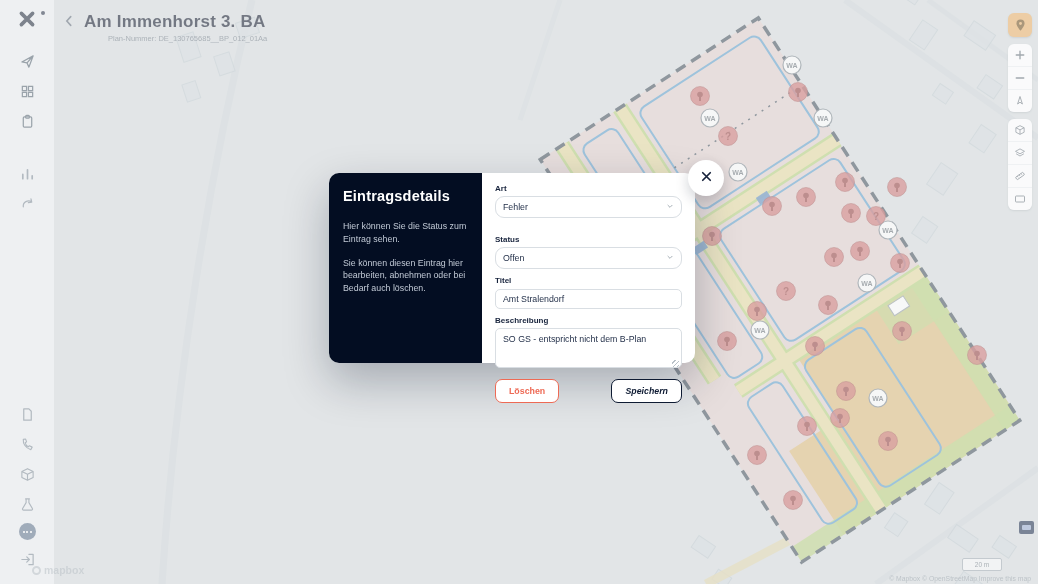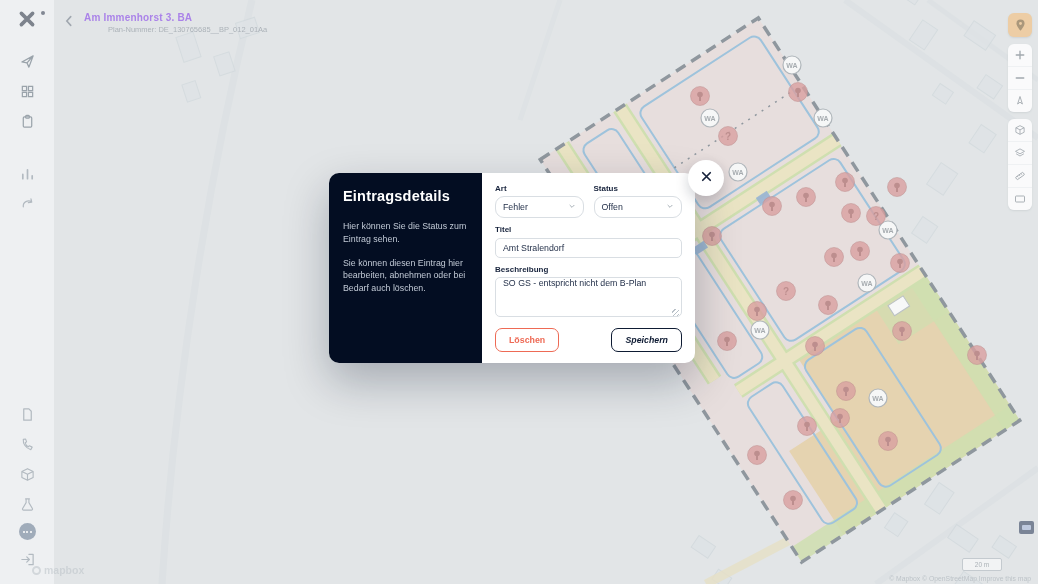--- a/index.html
+++ b/index.html
@@ -17,21 +17,21 @@
     color:#51616e;margin:2px 0;border-radius:6px;}
   .side-btn.muted{color:#7b8894;}
   .side-gap{height:22px;}
   .side-spacer{flex:1;}
   .avatar{width:17px;height:17px;border-radius:50%;background:#5c7089;display:flex;
     align-items:center;justify-content:center;gap:1.5px;margin:4px 0;}
   .avatar i{width:2px;height:2px;border-radius:50%;background:#fff;display:block;}
 
   .plan-header{position:absolute;left:62px;top:12px;z-index:2;display:flex;align-items:flex-start;gap:8px;}
   .back-btn{color:#5d6876;margin-top:2px;}
-  .plan-header h1{margin:0;font-size:10px;font-weight:bold;color:#6d28d9;letter-spacing:.2px;}
+  .plan-header h1{margin:0;font-size:17px;font-weight:bold;color:#0f172a;letter-spacing:.2px;}
   .plan-header p{margin:2px 0 0 0;font-size:7.5px;color:#6f7a85;padding-left:24px;}
 
   .right-toolbar{position:absolute;right:6px;top:13px;z-index:2;width:24px;
     display:flex;flex-direction:column;align-items:center;}
   .tool-btn{width:24px;height:22px;background:#f6f7f8;display:flex;align-items:center;
     justify-content:center;color:#5f6a74;border-bottom:1px solid #e3e7ea;}
   .tool-group{border-radius:6px;overflow:hidden;box-shadow:0 1px 2px rgba(40,50,60,.18);margin-bottom:7px;}
   .tool-group .tool-btn:last-child{border-bottom:none;}
   .tool-active{width:24px;height:24px;border-radius:6px;background:#e0a964;color:#6d4c1c;
     display:flex;align-items:center;justify-content:center;margin-bottom:7px;box-shadow:0 1px 2px rgba(40,50,60,.2);}
@@ -52,31 +52,31 @@
   .dim{position:absolute;inset:0;background:rgba(255,255,255,.42);z-index:5;}
 
   
   .modal{position:absolute;left:329px;top:173px;width:366px;height:190px;z-index:10;
     background:#fff;border-radius:10px;box-shadow:0 18px 45px rgba(8,18,38,.28);display:flex;}
   .modal-left{width:153px;flex:0 0 153px;background:#030d22;border-radius:10px 0 0 10px;
     padding:15px 14px;box-sizing:border-box;color:#c9d1dd;}
   .modal-left h2{margin:0 0 16px 0;font-size:14.5px;font-weight:bold;color:#ffffff;letter-spacing:.2px;}
   .modal-left p{margin:0 0 11px 0;font-size:8.8px;line-height:1.45;color:#c2cad6;}
   .modal-right{flex:1;padding:11px 13px 13px 13px;box-sizing:border-box;display:flex;flex-direction:column;}
-  .f-row{display:flex;gap:10px;}
+  .f-row{display:flex;gap:10px;flex-direction:column;}
   .field{margin-bottom:7px;flex:1;min-width:0;}
   .field label{display:block;font-size:8px;color:#17233c;margin-bottom:3px;font-weight:bold;}
   .select{height:20px;border:1px solid #d9dee3;border-radius:9px;background:#fff;
     display:flex;align-items:center;justify-content:space-between;padding:0 7px;font-size:8.8px;color:#1e2b45;}
   .select .chev{color:#9aa4ad;}
   .text-input{width:100%;height:20px;border:1px solid #d9dee3;border-radius:5px;box-sizing:border-box;
     font-family:"Liberation Sans",sans-serif;font-size:8.8px;color:#1e2b45;padding:4px 7px;outline:none;}
   .ta-wrap{position:relative;}
   .ta-wrap textarea{width:100%;height:40px;border:1px solid #d9dee3;border-radius:5px;box-sizing:border-box;
-    font-family:"Liberation Sans",sans-serif;font-size:8.8px;color:#1e2b45;padding:0 7px;resize:none;outline:none;}
+    font-family:"Liberation Sans",sans-serif;font-size:8.8px;color:#1e2b45;padding:5px 7px;resize:none;outline:none;}
   .resize-handle{position:absolute;right:3px;bottom:5px;width:7px;height:7px;
     background:repeating-linear-gradient(135deg,transparent 0 2px,#b9c1c8 2px 3px);pointer-events:none;}
   .modal-footer{margin-top:auto;display:flex;justify-content:space-between;align-items:center;}
   .btn{font-family:"Liberation Sans",sans-serif;font-size:8.8px;font-weight:bold;background:#fff;
     border-radius:7px;padding:6px 13px;cursor:pointer;}
   .btn-delete{color:#ee6a55;border:1.5px solid #ee6a55;}
   .btn-save{color:#0e1b33;border:1.5px solid #0e1b33;font-style:italic;}
 
   .close-btn{position:absolute;left:688px;top:160px;width:36px;height:36px;z-index:12;
     border-radius:50%;background:#fff;border:none;box-shadow:0 5px 14px rgba(8,18,38,.2);

